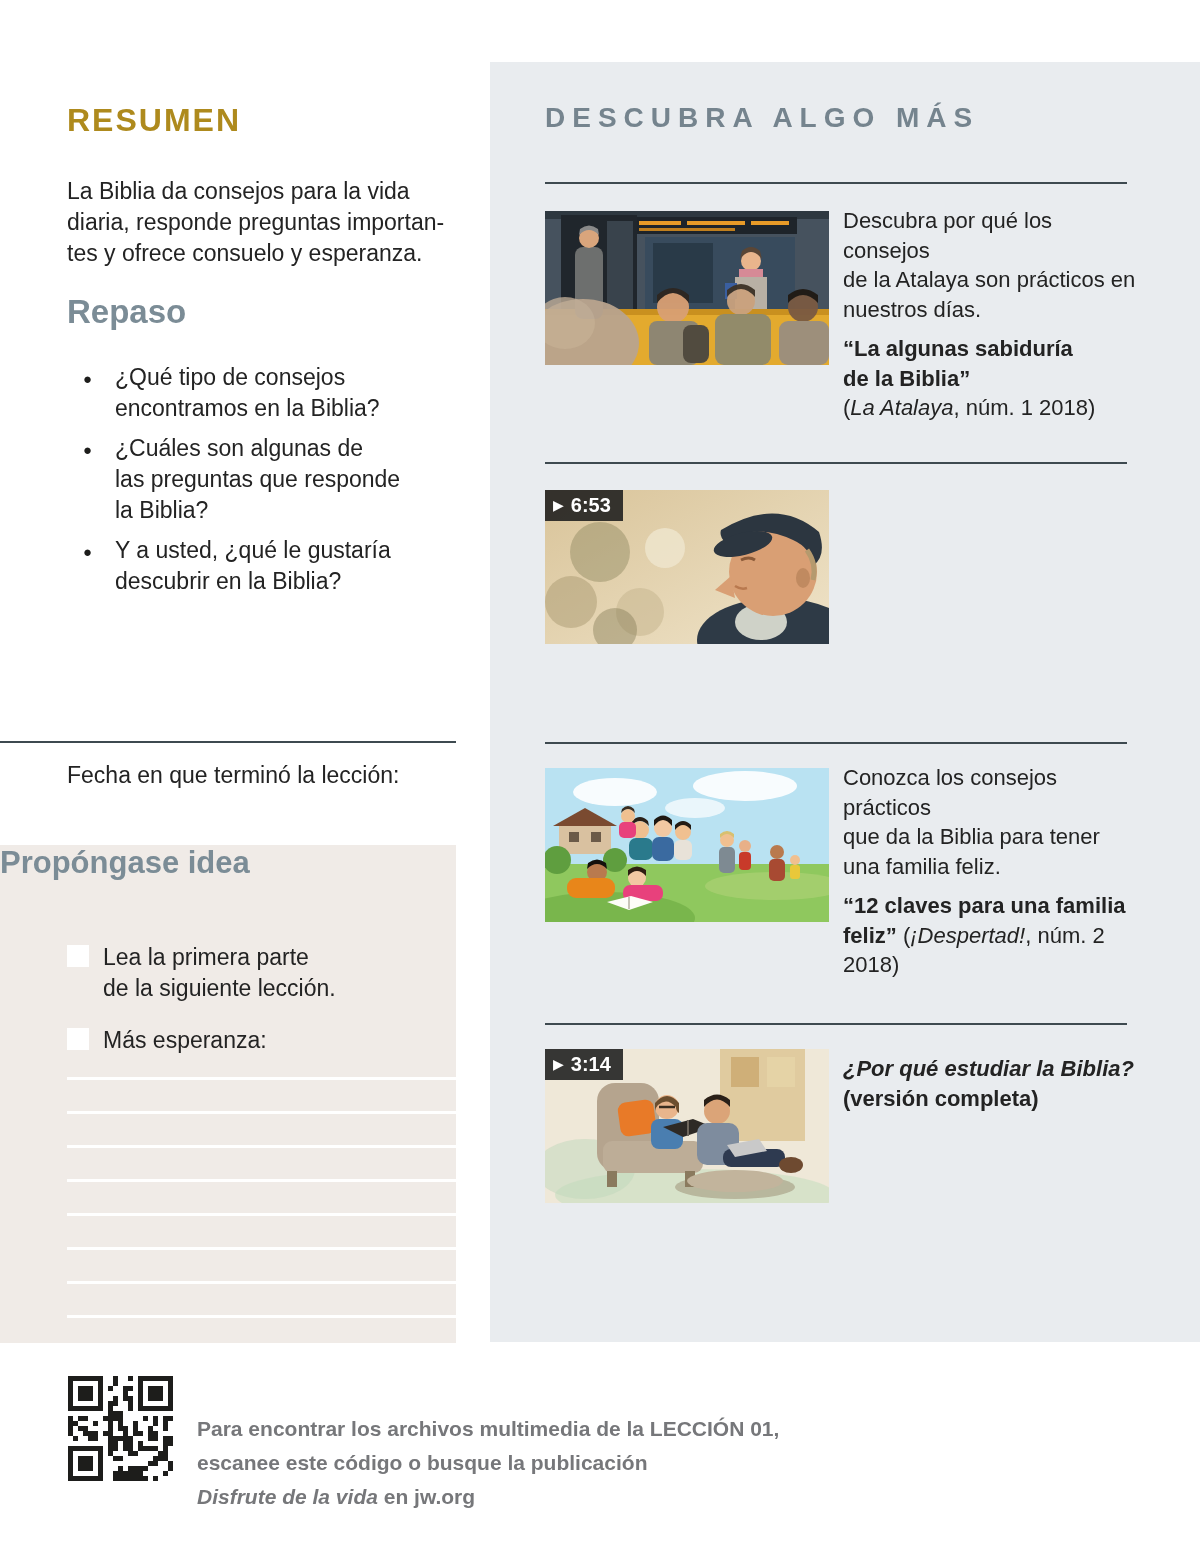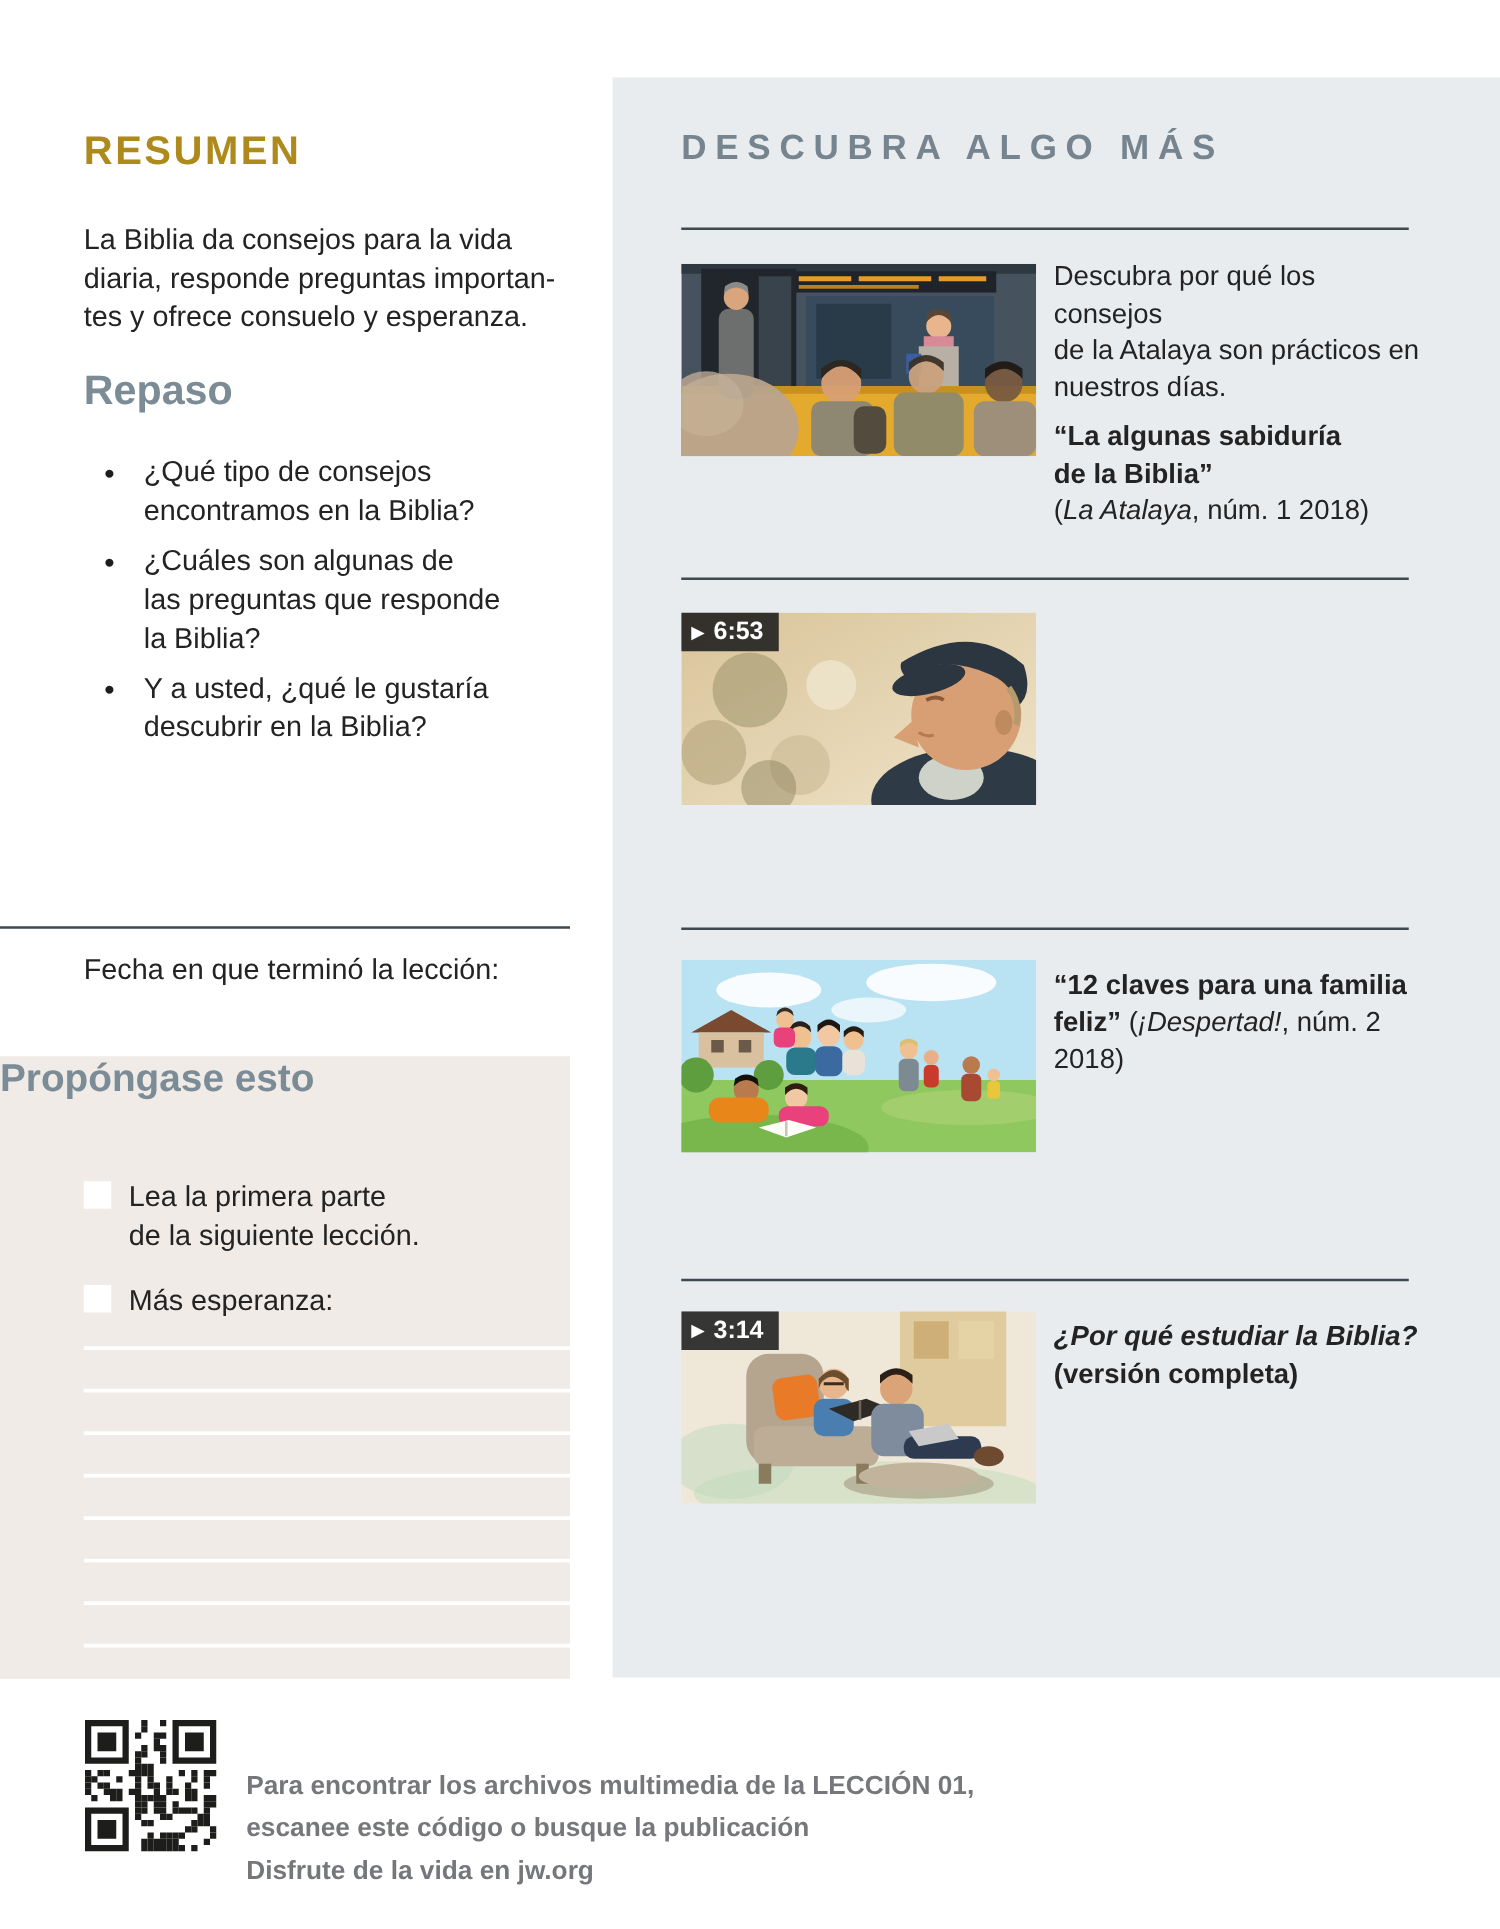--- a/index.html
+++ b/index.html
@@ -57,21 +57,21 @@
   .media-title .ital{font-style:italic}
   .media-source{font-weight:400}
   .media-source .ital{font-style:italic}
 
   
   .qr{left:68px;top:1376px;width:105px;height:105px;background:#ffffff}
   .qr .cell{position:absolute;width:5px;height:5px;background:#1d1d1b}
   .qr .finder{position:absolute;width:25px;height:25px;border:5px solid #1d1d1b;background:#ffffff}
   .qr .finder::after{content:"";position:absolute;left:5px;top:5px;width:15px;height:15px;background:#1d1d1b}
   .footer-text{left:197px;top:1412px;font-size:21px;font-weight:700;line-height:34px;color:#76777A}
-  .footer-text .ital{}
+  .footer-text .ital{font-style:italic}
 </style>
 </head>
 <body>
 
 <div class="abs resumen-title">RESUMEN</div>
 
 <div class="abs resumen-body pre">La Biblia da consejos para la vida
 diaria, responde preguntas importan-
 tes y ofrece consuelo y esperanza.</div>
 
@@ -85,21 +85,21 @@
 la Biblia?</li>
   <li class="pre">Y a usted, ¿qué le gustaría
 descubrir en la Biblia?</li>
 </ul>
 
 <div class="abs left-rule"></div>
 
 <div class="abs fecha-label">Fecha en que terminó la lección:</div>
 
 <div class="abs goal-box">
-  <div class="goal-title">Propóngase esto</div>
+  <div class="goal-title">Propóngase idea</div>
 
   <div class="goal-item" style="top:97px">
     <span class="cbox"></span>
     <div class="glabel pre">Lea la primera parte
 de la siguiente lección.</div>
   </div>
 
   <div class="goal-item" style="top:180px">
     <span class="cbox"></span>
     <div class="glabel pre">Más esperanza:</div>
@@ -256,20 +256,23 @@
         <rect x="174" y="79" width="16" height="26" rx="5" fill="#7E8A92"></rect>
         <circle cx="200" cy="78" r="6" fill="#E8B088"></circle>
         <rect x="194" y="84" width="12" height="18" rx="4" fill="#C83A2A"></rect>
         <circle cx="232" cy="84" r="7" fill="#B97A4E"></circle>
         <rect x="224" y="91" width="16" height="22" rx="5" fill="#A84A32"></rect>
         <circle cx="250" cy="92" r="5" fill="#F0C090"></circle>
         <rect x="245" y="97" width="10" height="14" rx="3" fill="#E8C83A"></rect>
       </svg>
     </div>
     <div class="media-text">
+      <div class="pre">Conozca los consejos prácticos
+que da la Biblia para tener
+una familia feliz.</div>
       <div class="media-title">
         <span class="pre">“12 claves para una familia
 feliz”</span><span class="media-source"><span> (</span><span class="ital">¡Despertad!</span><span>, núm. 2 2018)</span></span>
       </div>
     </div>
   </div>
 
   <div class="media-row" style="top:987px">
     <div class="thumb">
       <svg viewBox="0 0 284 154" preserveAspectRatio="none">

